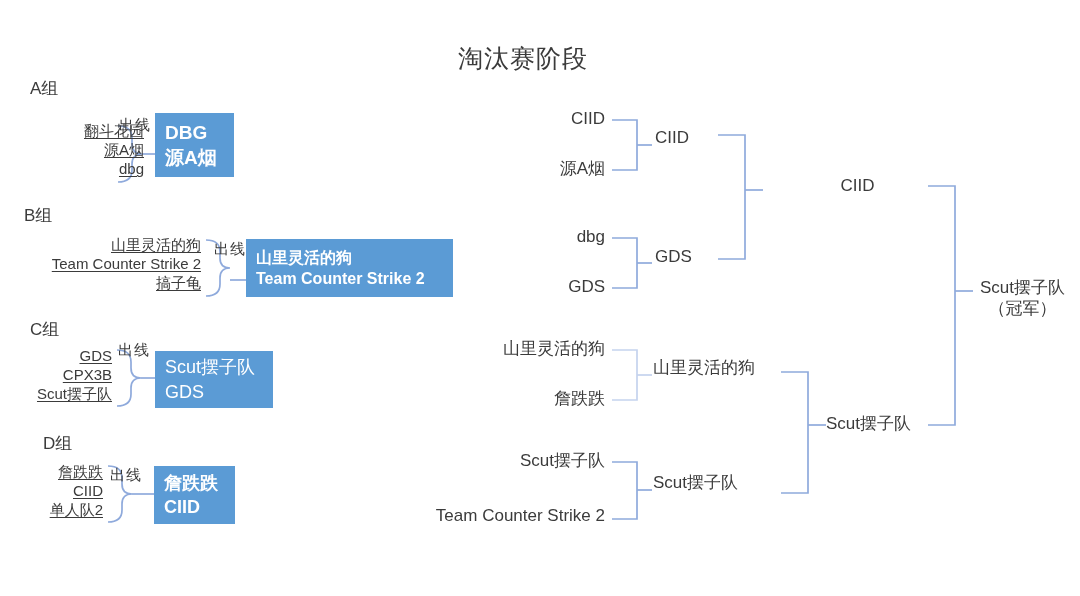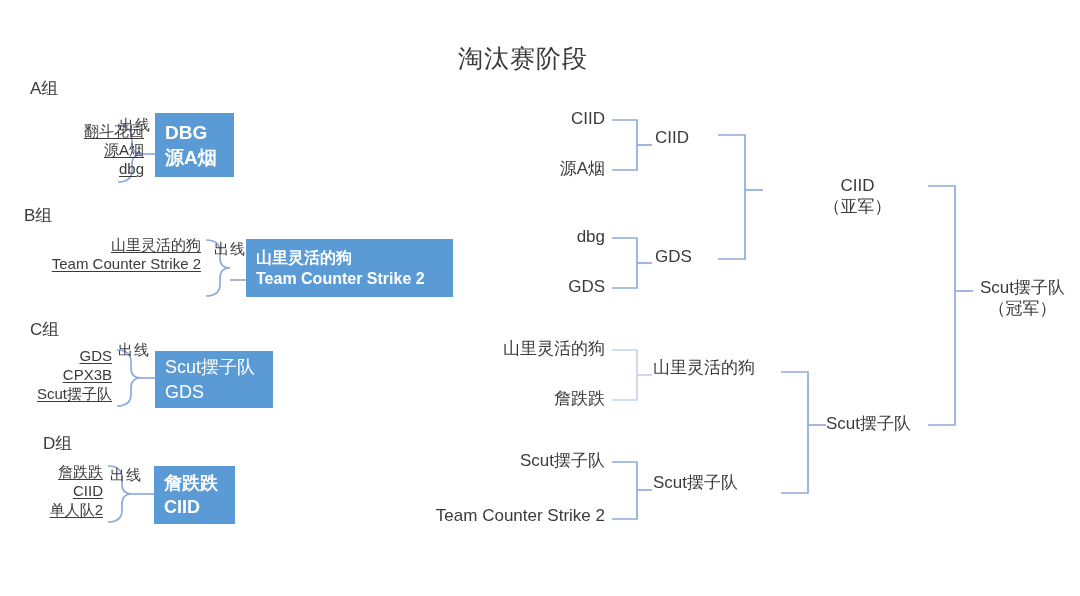--- a/index.html
+++ b/index.html
@@ -97,20 +97,21 @@
   <div class="abs chu" style="left:119px;top:116px;">出线</div>
   <div class="abs qbox s1" style="left:155px;top:113px;width:79px;height:64px;">
     <span>DBG</span>
     <span>源A烟</span>
   </div>
 
   <div class="abs grp-title" style="left:24px;top:204px;">B组</div>
   <div class="abs team-list" style="left:0px;top:235px;width:201px;">
     <span class="tl">山里灵活的狗</span>
     <span class="tl">Team Counter Strike 2</span>
+    <span class="tl">搞子龟</span>
   </div>
   <div class="abs chu" style="left:214px;top:240px;">出线</div>
   <div class="abs qbox s2" style="left:246px;top:239px;width:207px;height:58px;">
     <span>山里灵活的狗</span>
     <span>Team Counter Strike 2</span>
   </div>
 
   <div class="abs grp-title" style="left:30px;top:318px;">C组</div>
   <div class="abs team-list" style="left:0px;top:346px;width:112px;">
     <span class="tl">GDS</span>
@@ -148,21 +149,20 @@
   <div class="abs node r" style="left:420px;top:339px;width:185px;">山里灵活的狗</div>
   <div class="abs node r" style="left:420px;top:389px;width:185px;">詹跌跌</div>
   <div class="abs node l" style="left:653px;top:358px;">山里灵活的狗</div>
 
   <div class="abs node r" style="left:380px;top:451px;width:225px;">Scut摆子队</div>
   <div class="abs node r" style="left:380px;top:506px;width:225px;">Team Counter Strike 2</div>
   <div class="abs node l" style="left:653px;top:473px;">Scut摆子队</div>
 
   <div class="abs node c" style="left:795px;top:176px;width:125px;">
     <div>CIID</div>
-    <div>（亚军）</div>
   </div>
 
   <div class="abs node l" style="left:826px;top:414px;">Scut摆子队</div>
 
   <div class="abs node c" style="left:965px;top:278px;width:115px;">
     <div>Scut摆子队</div>
     <div>（冠军）</div>
   </div>
 
 </div>

